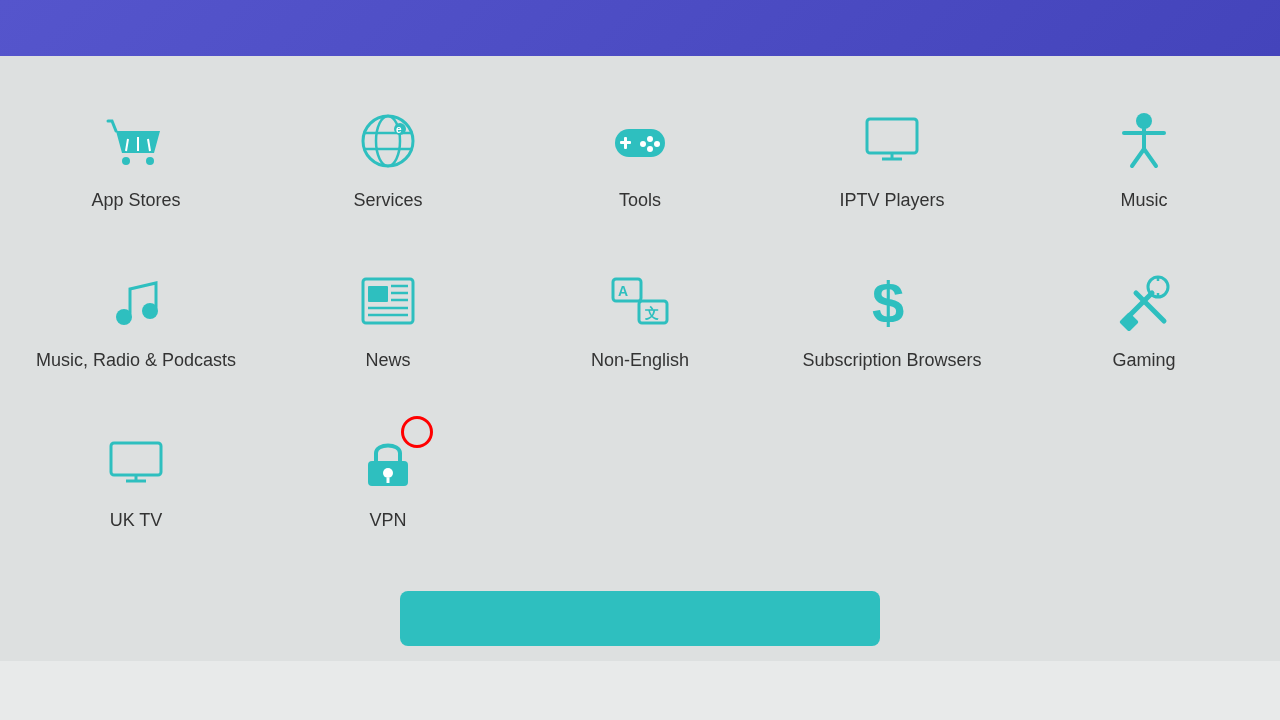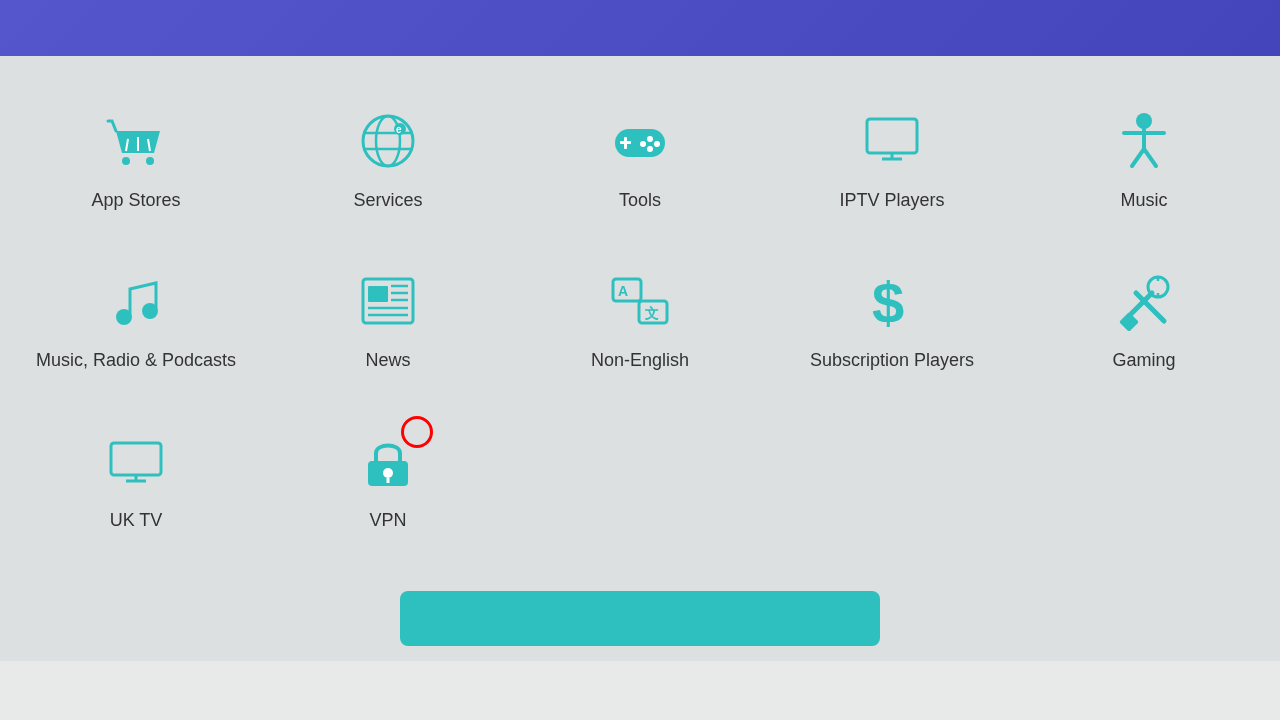--- a/index.html
+++ b/index.html
@@ -188,21 +188,21 @@
   </svg>
       </div>
       <span class="category-label">Non-English</span>
     </div>
     <div class="category-item">
       <div class="icon-wrapper">
         <svg viewBox="0 0 60 60" xmlns="http://www.w3.org/2000/svg">
     <text x="10" y="52" fill="#2ebfbf" font-size="58" font-weight="bold">$</text>
   </svg>
       </div>
-      <span class="category-label">Subscription Players</span>
+      <span class="category-label">Subscription Browsers</span>
     </div>
     <div class="category-item">
       <div class="icon-wrapper">
         <svg viewBox="0 0 60 60" xmlns="http://www.w3.org/2000/svg">
     <line x1="10" y1="50" x2="38" y2="22" stroke="#2ebfbf" stroke-width="5" stroke-linecap="round"></line>
     <circle cx="44" cy="16" r="10" stroke="#2ebfbf" stroke-width="3" fill="none"></circle>
     <line x1="44" y1="6" x2="44" y2="10" stroke="#2ebfbf" stroke-width="2.5"></line>
     <line x1="44" y1="22" x2="44" y2="26" stroke="#2ebfbf" stroke-width="2.5"></line>
     <line x1="50" y1="50" x2="30" y2="30" stroke="#2ebfbf" stroke-width="5" stroke-linecap="round"></line>
     <line x1="22" y1="22" x2="30" y2="30" stroke="#2ebfbf" stroke-width="5" stroke-linecap="round"></line>

